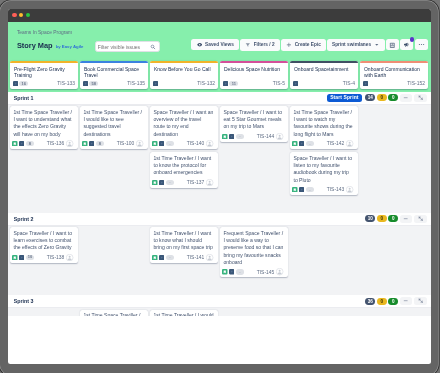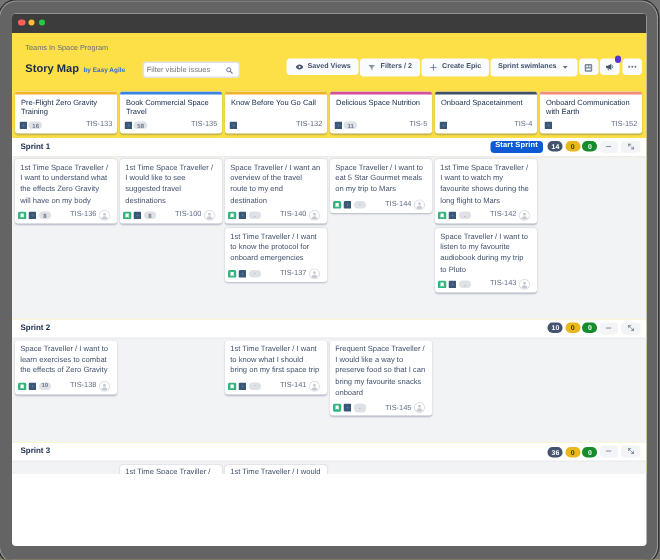--- a/index.html
+++ b/index.html
@@ -7,21 +7,21 @@
        font-family:"Liberation Sans",sans-serif;}
   .stage{position:absolute;inset:0;overflow:hidden;background:#747474;}
   .bezel{position:absolute;left:0.2px;top:0.6px;width:437.6px;height:374px;
          background:#646464;border-radius:11px;
          box-shadow:0 0 0 0.7px #9a9a9a, 0 0 0 1.6px #2d2d2d;}
   .win{position:absolute;left:7.9px;top:8.6px;width:422.7px;height:355.4px;background:#fff;
        border-radius:2.5px;overflow:hidden;}
   .titlebar{height:13.3px;background:#3c3c3c;display:flex;align-items:center;padding-left:4.5px;gap:2.65px;}
   .tl{width:4.2px;height:4.2px;border-radius:50%;flex:0 0 auto;}
 
-  .app{position:relative;height:294px;background:#fde047;overflow:hidden;}
+  .app{position:relative;height:294px;background:#86efac;overflow:hidden;}
 
   
   .hdr{padding:0 2.4px 0 9.0px;}
   .breadcrumb{font-size:4.9px;color:#5e6c84;margin-top:8.6px;line-height:6px;}
   .hdrrow{display:flex;align-items:flex-end;margin-top:1px;height:13px;position:relative;}
   .title{font-size:7.4px;font-weight:bold;color:#172b4d;line-height:9px;}
   .byline{font-size:4.3px;font-weight:bold;color:#2f6fd6;margin-left:3px;line-height:6px;position:relative;top:-0.5px;}
   .searchbox{margin-left:11.2px;width:65.5px;height:10.5px;border:0.7px solid #dfe1e6;border-radius:2.5px;
       background:#fff;display:flex;align-items:center;padding:0 3px 0 2.2px;box-sizing:border-box;position:relative;top:1.5px;}
   .searchbox input{border:0;outline:0;font-size:5.05px;color:#8e97a7;flex:1;width:10px;

